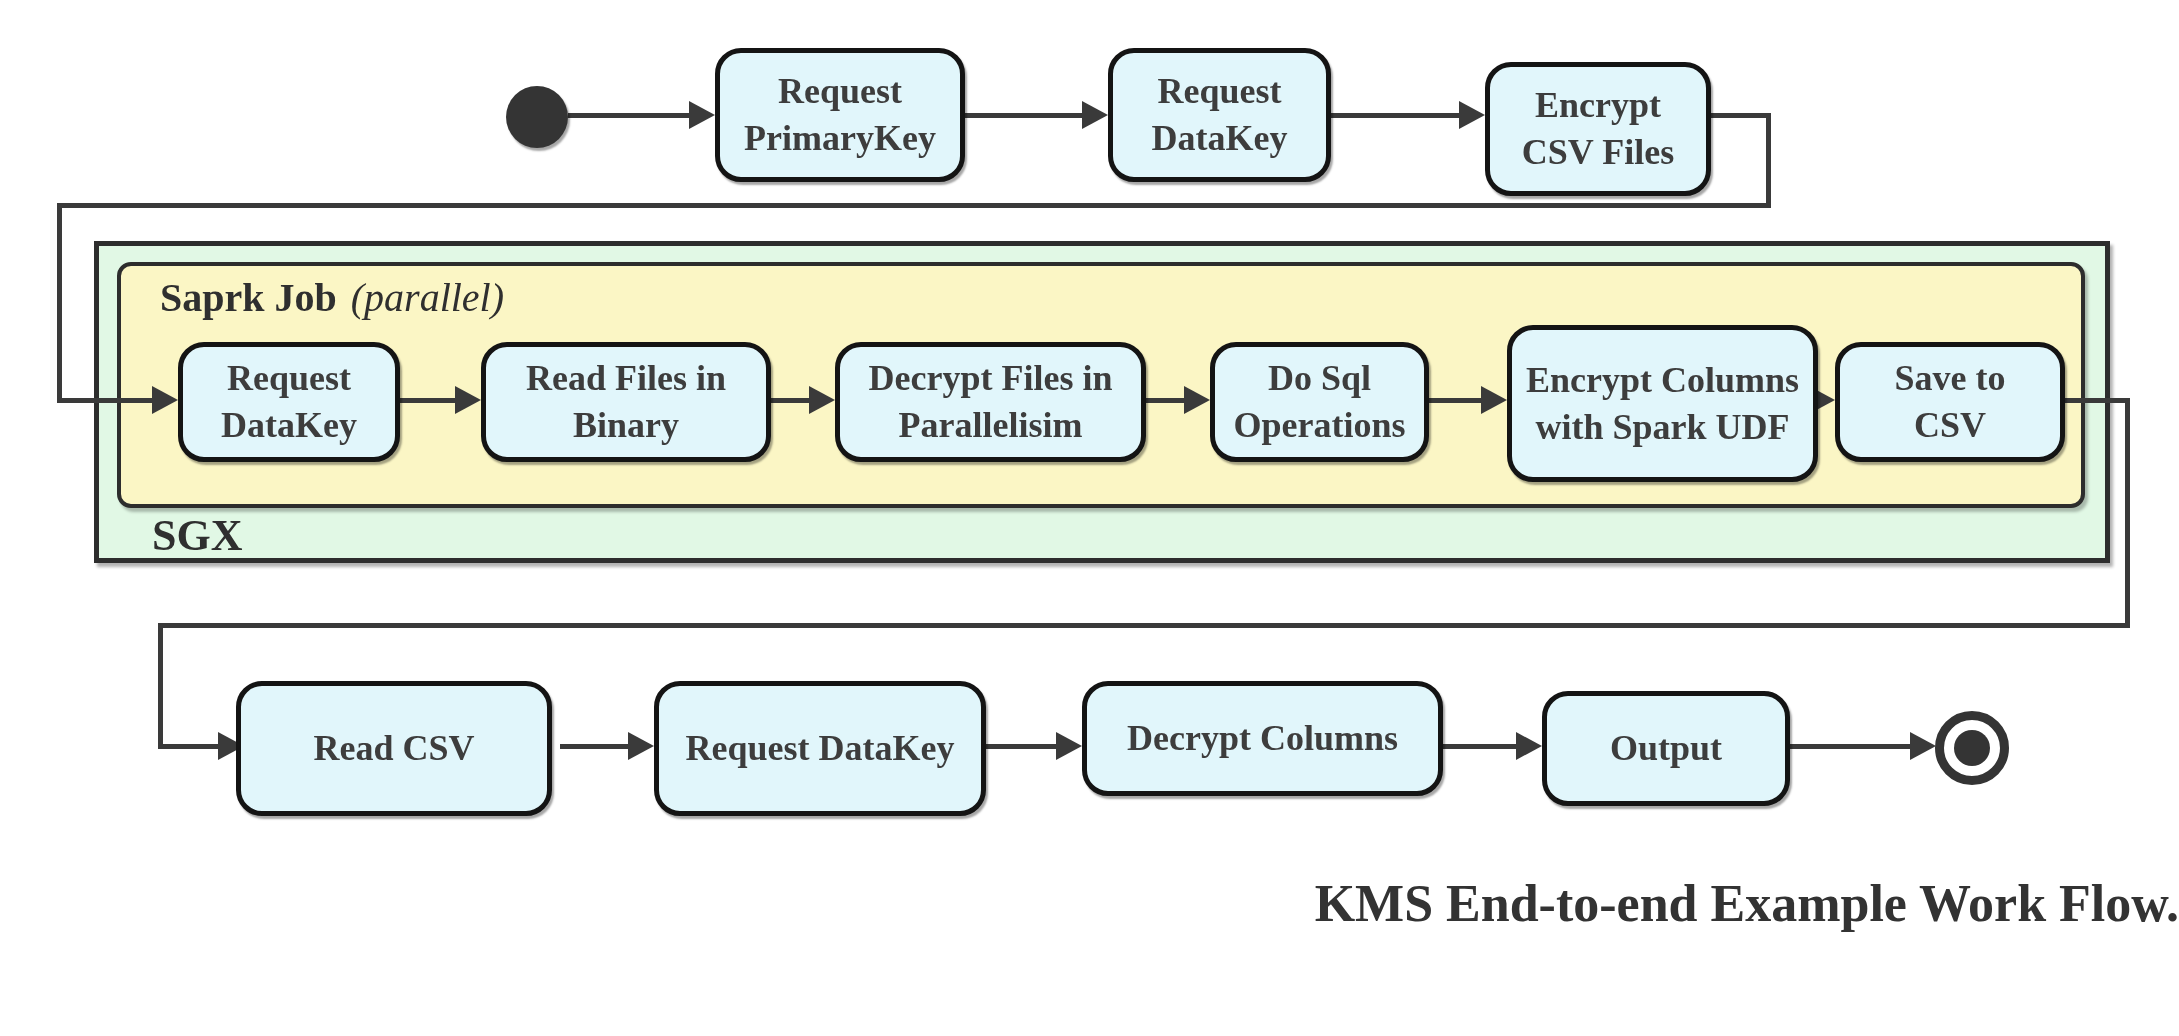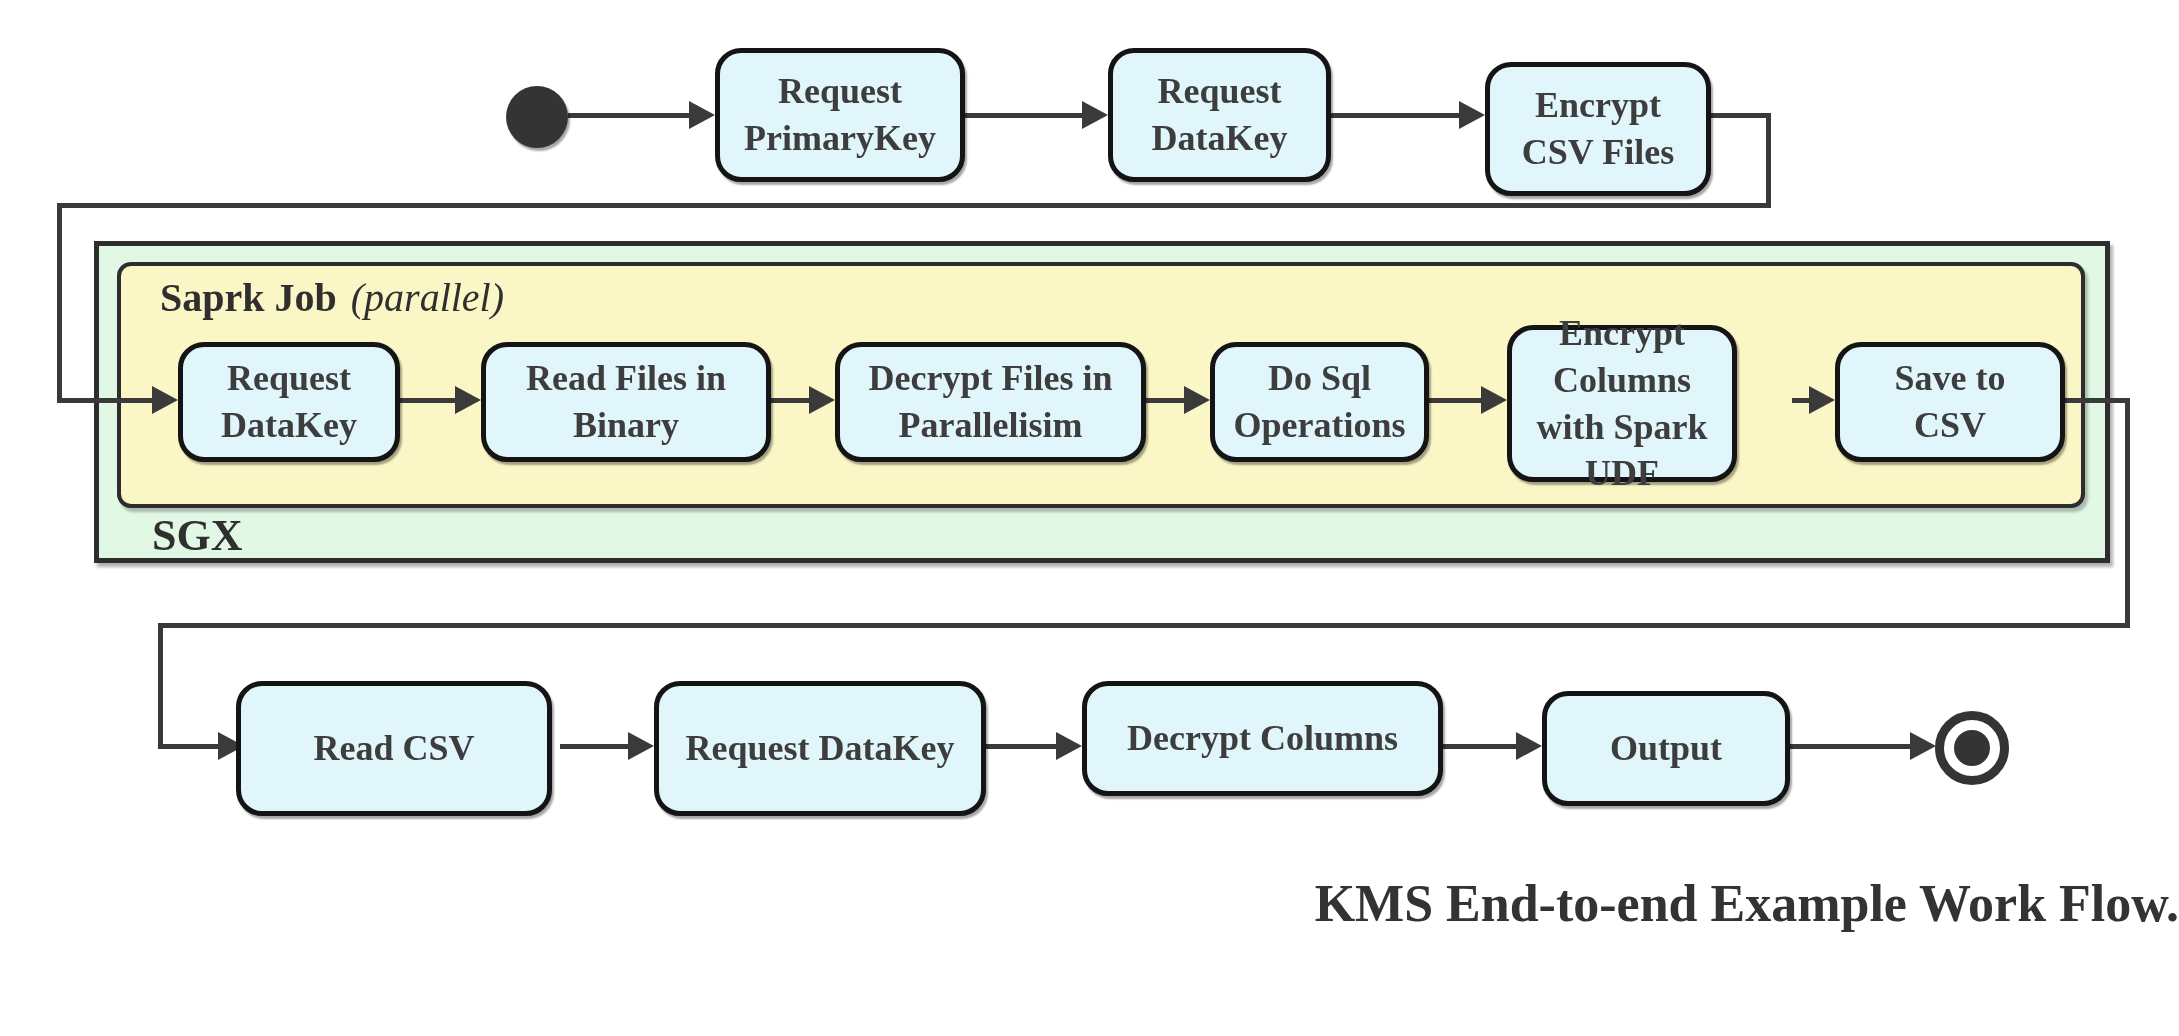--- a/index.html
+++ b/index.html
@@ -88,21 +88,21 @@
   <div class="start-dot"></div>
 
   <div class="node" style="left:715px;top:48px;width:250px;height:134px">Request PrimaryKey</div>
   <div class="node" style="left:1108px;top:48px;width:223px;height:134px">Request DataKey</div>
   <div class="node" style="left:1485px;top:62px;width:226px;height:134px">Encrypt CSV Files</div>
 
   <div class="node" style="left:178px;top:342px;width:222px;height:120px">Request DataKey</div>
   <div class="node" style="left:481px;top:342px;width:290px;height:120px">Read Files in Binary</div>
   <div class="node" style="left:835px;top:342px;width:311px;height:120px">Decrypt Files in Parallelisim</div>
   <div class="node" style="left:1210px;top:342px;width:219px;height:120px">Do Sql Operations</div>
-  <div class="node" style="left:1507px;top:325px;width:230px;height:157px">Encrypt Columns with Spark UDF</div>
+  <div class="node" style="left:1507px;top:325px;width:311px;height:157px">Encrypt Columns with Spark UDF</div>
   <div class="node" style="left:1835px;top:342px;width:230px;height:120px;padding:4px 19px">Save to CSV</div>
 
   <div class="node" style="left:236px;top:681px;width:316px;height:135px">Read CSV</div>
   <div class="node" style="left:654px;top:681px;width:332px;height:135px">Request DataKey</div>
   <div class="node" style="left:1082px;top:681px;width:361px;height:115px">Decrypt Columns</div>
   <div class="node" style="left:1542px;top:691px;width:248px;height:115px">Output</div>
 
   <div class="end-outer"></div>
   <div class="end-inner"></div>
 

